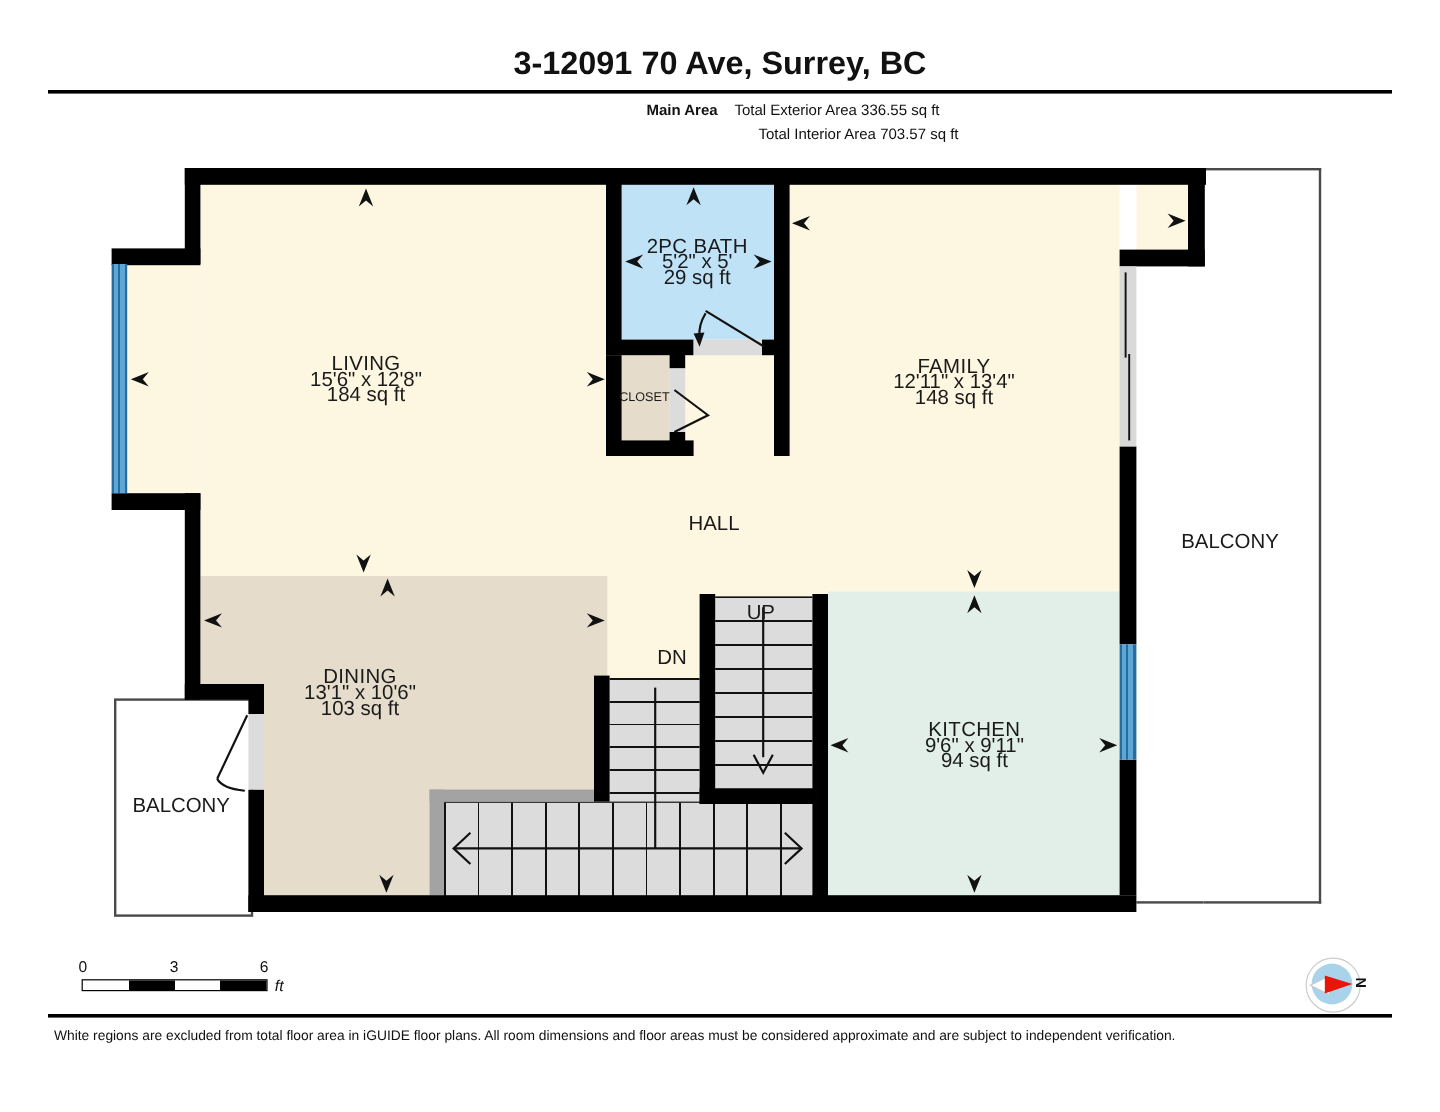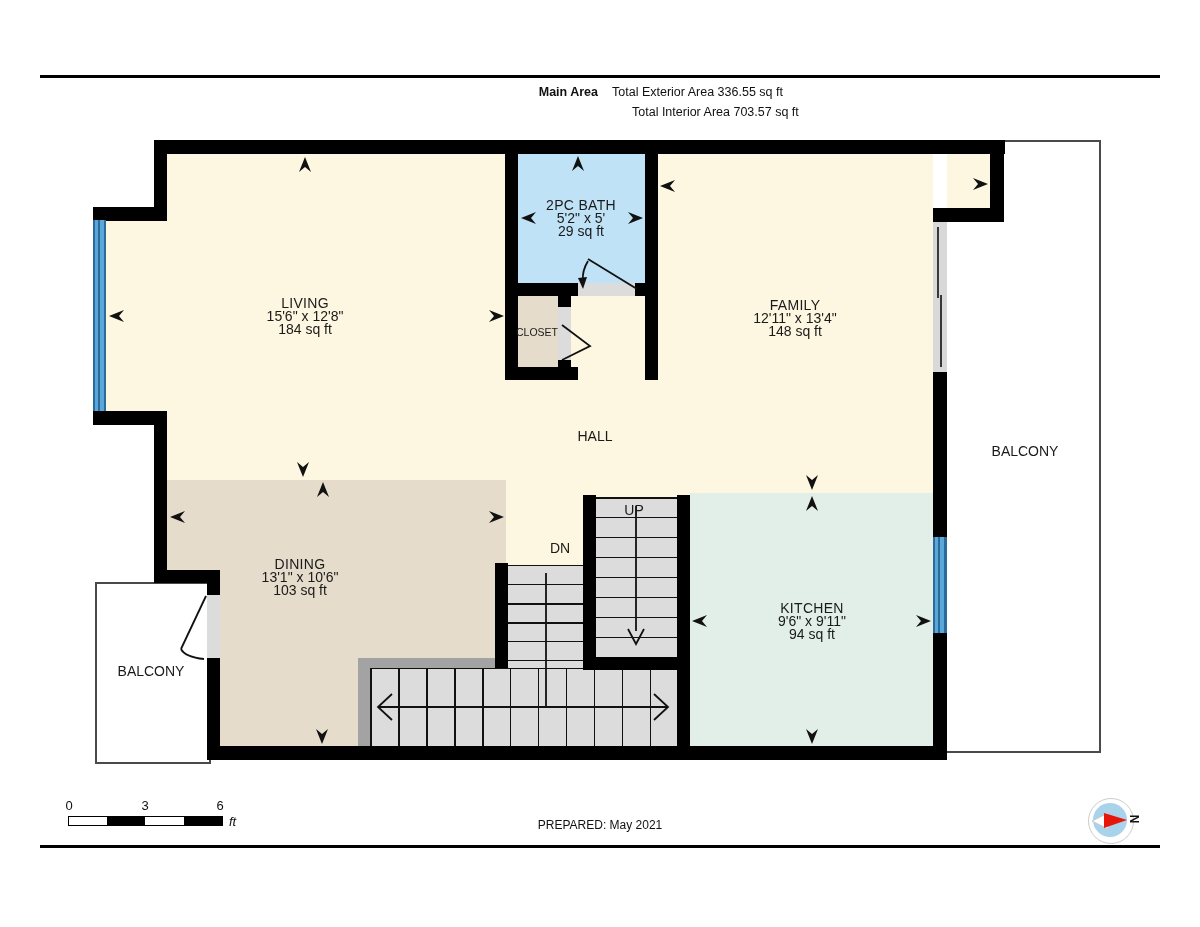--- a/index.html
+++ b/index.html
@@ -15,21 +15,21 @@
   .tread{position:absolute;background:#dcdcdc;z-index:2;}
   .tv{background-image:repeating-linear-gradient(to bottom,#111 0 1.5px,rgba(0,0,0,0) 1.5px 20px);background-color:#dcdcdc;}
   .tv2{background-image:repeating-linear-gradient(to bottom,#111 0 1.5px,rgba(0,0,0,0) 1.5px 19px);background-color:#dcdcdc;}
   .th{background-image:repeating-linear-gradient(to right,#111 0 1.5px,rgba(0,0,0,0) 1.5px 28px);background-color:#dcdcdc;border-top:1.5px solid #111;}
   .rail{position:absolute;background:#a3a3a3;z-index:3;}
   .balc{position:absolute;background:#fff;z-index:4;}
   .thr{position:absolute;background:#dcdcdc;z-index:6;}
   .win{position:absolute;z-index:6;background-image:linear-gradient(to right,#2b6b9b 0 2px,#5aa7d8 2px 5px,#2b6b9b 5px 7px,#5aa7d8 7px 11px,#2b6b9b 11px 13px);}
   .slider{position:absolute;background:#d9d9d9;z-index:6;}
   .lbl{position:absolute;z-index:8;transform:translate(-50%,-50%);text-align:center;
-       font-size:14px;line-height:13px;color:#1a1a1a;white-space:nowrap;}
+       font-size:17px;line-height:13px;color:#1a1a1a;white-space:nowrap;}
   .lbl .nm{letter-spacing:.3px;}
   svg.ovl{position:absolute;left:0;top:0;z-index:7;pointer-events:none;}
   .title{position:absolute;left:0;right:0;top:38px;text-align:center;font-size:27px;font-weight:bold;z-index:9;}
   .hrule{position:absolute;background:#000;z-index:9;}
   .sublbl{position:absolute;font-size:12.5px;z-index:9;}
   .scale-num{position:absolute;transform:translateX(-50%);font-size:13px;z-index:9;}
   .scale-bar{position:absolute;left:68px;top:816px;width:153px;height:8px;border:1.5px solid #000;z-index:9;
              background:linear-gradient(to right,#fff 0 25%,#000 25% 50%,#fff 50% 75%,#000 75% 100%);}
   .prepared{position:absolute;left:0;right:0;top:818px;text-align:center;font-size:12px;z-index:9;}
   .disclaimer{position:absolute;left:45px;top:858px;font-size:11.5px;z-index:9;}
@@ -37,20 +37,21 @@
                  background:#fff;border:1px solid #ccc;z-index:9;}
   .compass-inner{position:absolute;left:1093px;top:803px;width:34px;height:34px;border-radius:50%;
                  background:#a9d3ea;z-index:9;}
   .north{position:absolute;left:1130px;top:812px;font-size:12px;font-weight:bold;transform:rotate(90deg);z-index:10;}
 </style>
 </head>
 <body>
 
 <div id="page">
 
+  <div class="title">3-12091 70 Ave, Surrey, BC</div>
   <div class="hrule" style="left:40px;top:75px;width:1120px;height:3px;"></div>
   <div class="sublbl" style="left:450px;top:85px;width:148px;text-align:right;font-weight:bold;">Main Area</div>
   <div class="sublbl" style="left:612px;top:85px;">Total Exterior Area 336.55 sq ft</div>
   <div class="sublbl" style="left:612px;top:105px;margin-left:20px;">Total Interior Area 703.57 sq ft</div>
 
   <div class="fill cream" style="left:167px;top:154px;width:766px;height:592px;"></div>
   <div class="fill cream" style="left:947px;top:154px;width:43px;height:68px;"></div>
   <div class="fill cream" style="left:106px;top:220px;width:61px;height:191px;"></div>
   <div class="fill beige" style="left:167px;top:480px;width:339px;height:266px;"></div>
   <div class="fill mint" style="left:690px;top:493px;width:243px;height:253px;"></div>
@@ -173,25 +174,25 @@
   <div class="lbl" style="left:560px;top:548px;">DN</div>
   <div class="lbl" style="left:1025px;top:451px;">BALCONY</div>
   <div class="lbl" style="left:151px;top:671px;">BALCONY</div>
 
   <div class="scale-num" style="left:69px;top:798px;">0</div>
   <div class="scale-num" style="left:145px;top:798px;">3</div>
   <div class="scale-num" style="left:220px;top:798px;">6</div>
   <div class="scale-bar"></div>
   <div class="abs" style="left:229px;top:814px;font-size:13px;z-index:9;">ft</div>
 
-  <div class="prepared">PREPARED: May 2021</div>
 
   <div class="compass-outer"></div>
   <div class="compass-inner"></div>
   <svg class="ovl" width="1200" height="927" viewBox="0 0 1200 927" style="z-index:10;">
     <polygon points="1092,821 1108,813 1108,829" fill="#fff" stroke="#c9c9c9" stroke-width="1"></polygon>
     <polygon points="1127,820 1104,813 1104,828" fill="#e8150b"></polygon>
   </svg>
   <div class="north">N</div>
 
   <div class="hrule" style="left:40px;top:845px;width:1120px;height:3px;"></div>
+  <div class="disclaimer">White regions are excluded from total floor area in iGUIDE floor plans. All room dimensions and floor areas must be considered approximate and are subject to independent verification.</div>
 
 </div>
 
 </body></html>

